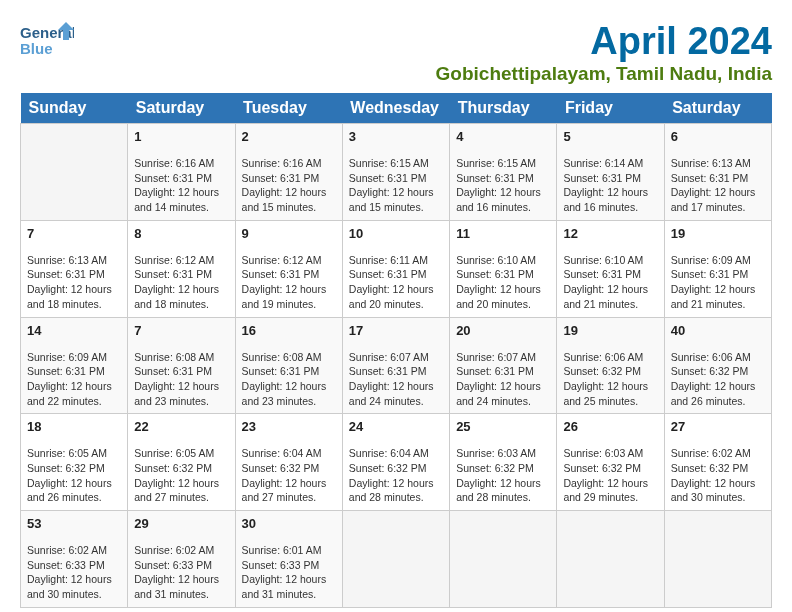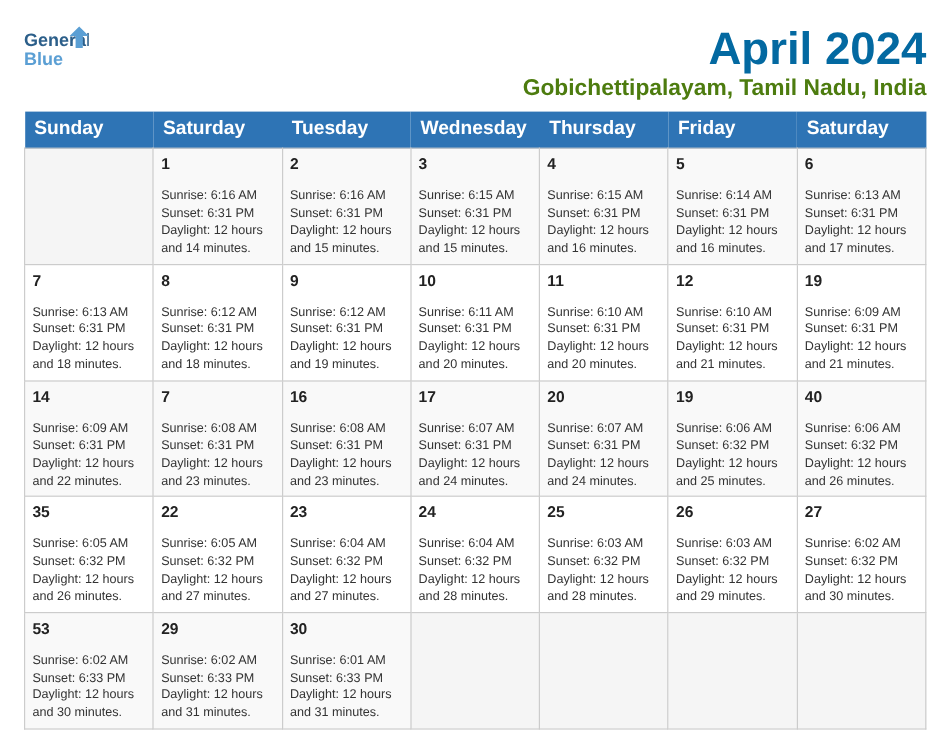--- a/index.html
+++ b/index.html
@@ -186,21 +186,21 @@
           <div class="day-num">19</div>
           <div class="day-detail">Sunrise: 6:06 AM<br>Sunset: 6:32 PM<br>Daylight: 12 hours<br>and 25 minutes.</div>
         </td>
         <td>
           <div class="day-num">40</div>
           <div class="day-detail">Sunrise: 6:06 AM<br>Sunset: 6:32 PM<br>Daylight: 12 hours<br>and 26 minutes.</div>
         </td>
       </tr>
       <tr>
         <td>
-          <div class="day-num">35</div>
+          <div class="day-num">18</div>
           <div class="day-detail">Sunrise: 6:05 AM<br>Sunset: 6:32 PM<br>Daylight: 12 hours<br>and 26 minutes.</div>
         </td>
         <td>
           <div class="day-num">22</div>
           <div class="day-detail">Sunrise: 6:05 AM<br>Sunset: 6:32 PM<br>Daylight: 12 hours<br>and 27 minutes.</div>
         </td>
         <td>
           <div class="day-num">23</div>
           <div class="day-detail">Sunrise: 6:04 AM<br>Sunset: 6:32 PM<br>Daylight: 12 hours<br>and 27 minutes.</div>
         </td>

